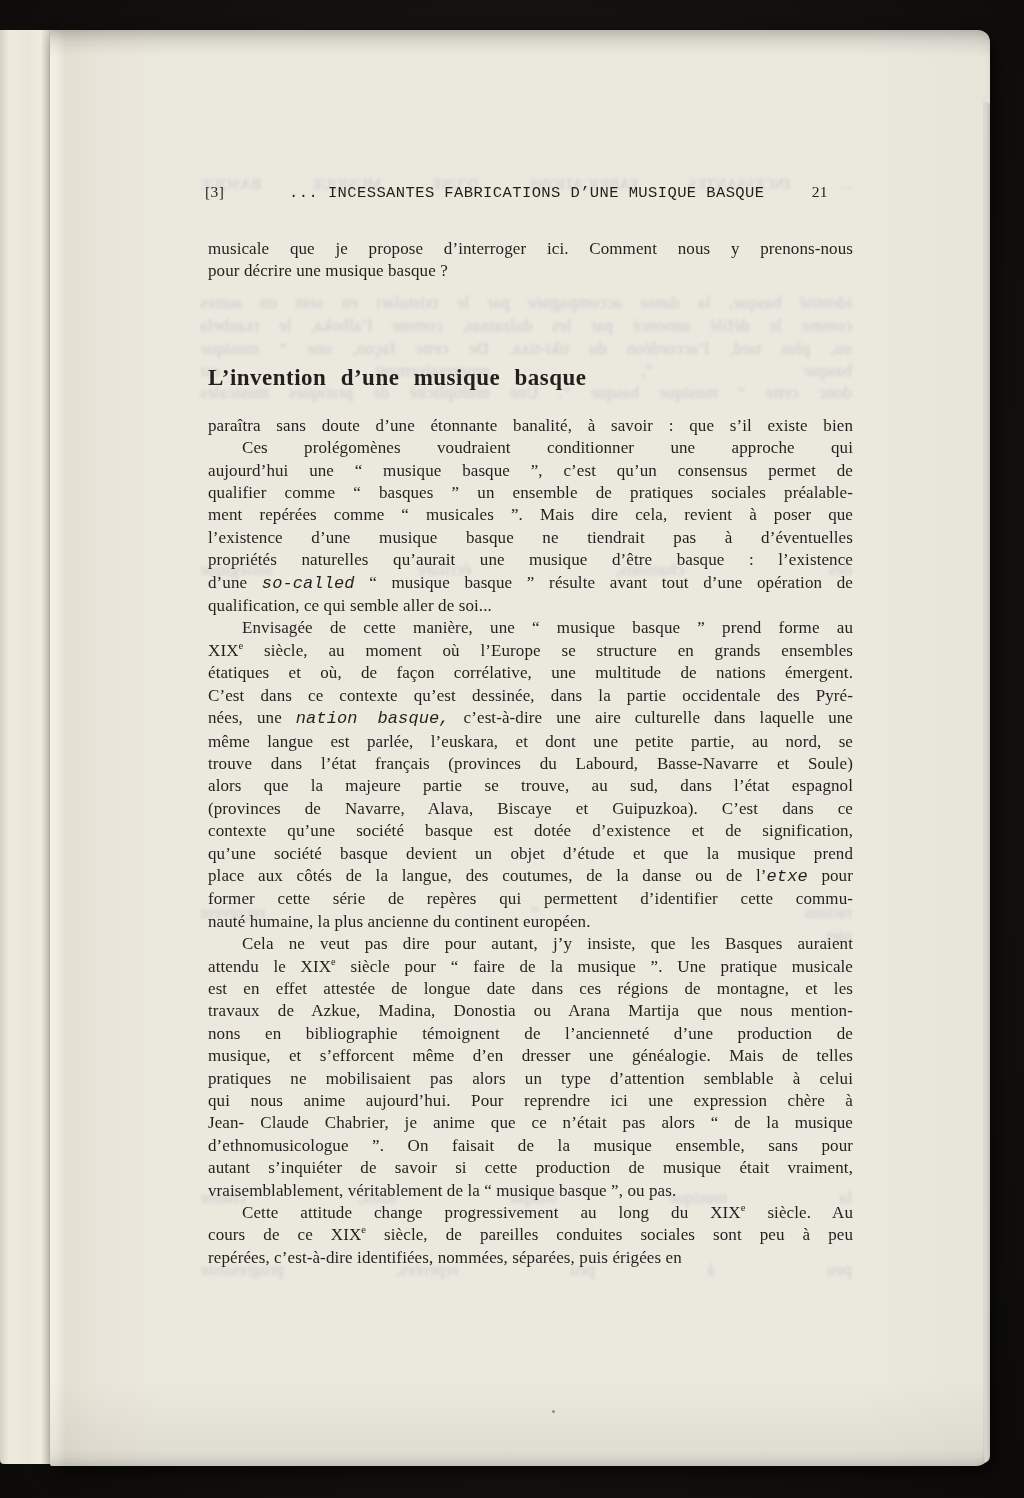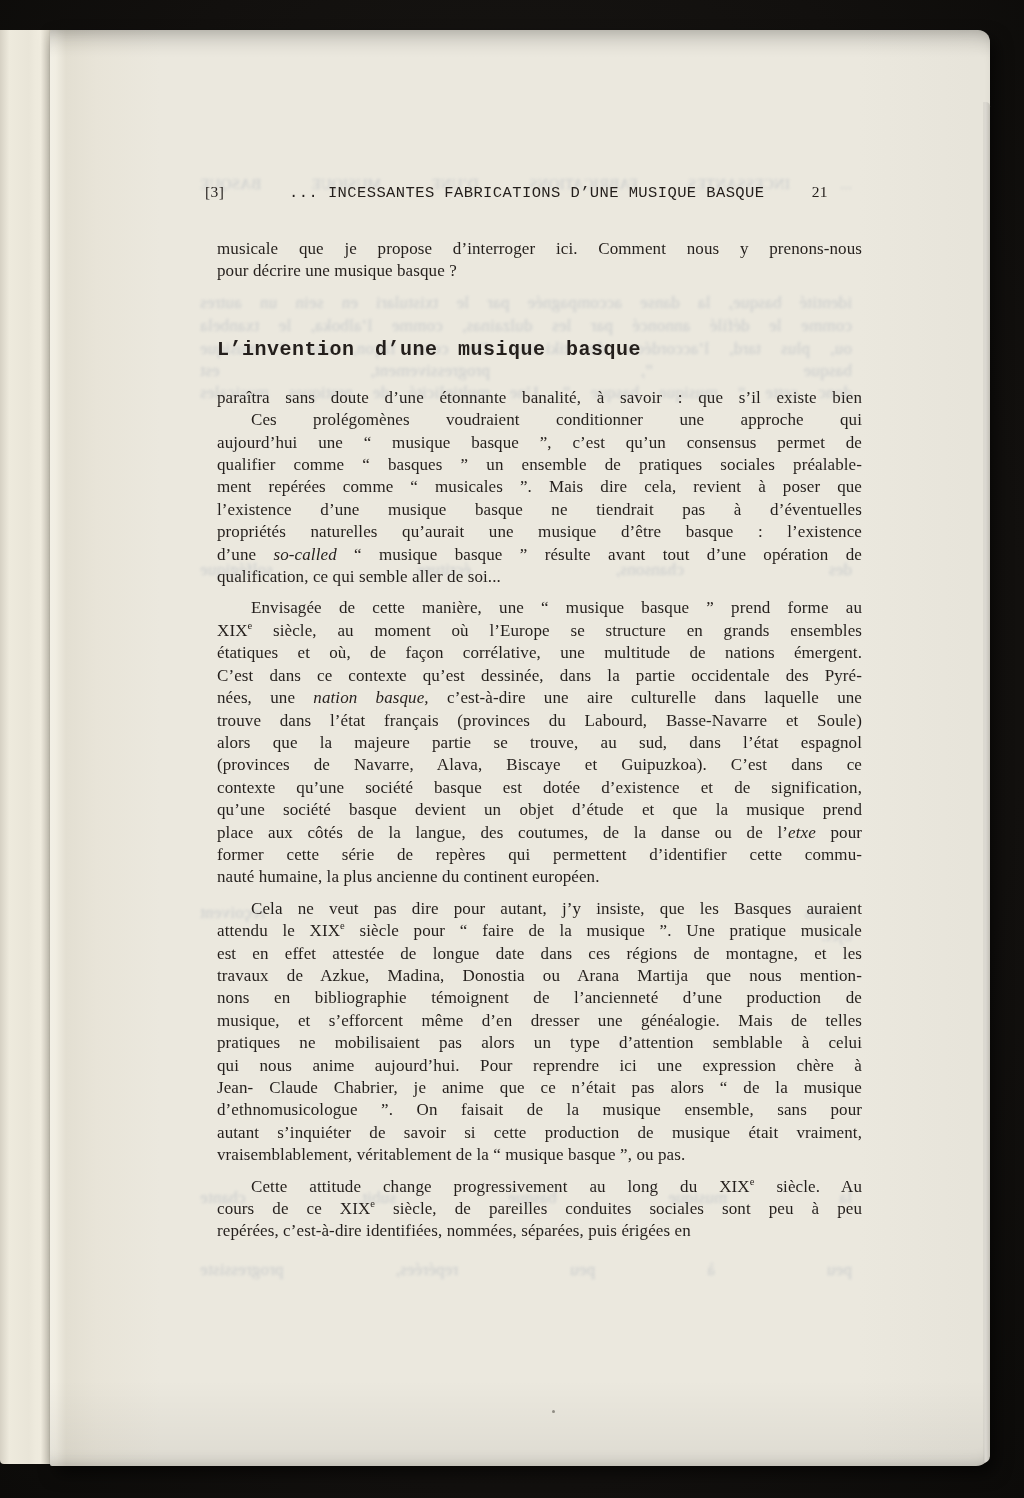--- a/index.html
+++ b/index.html
@@ -82,45 +82,44 @@
     display: flex;
     align-items: baseline;
     font-size: 15.5px;
     letter-spacing: 0.4px;
   }
   .rh-left  { width: 90px; text-align: left; }
   .rh-title { flex: 1; text-align: right; white-space: nowrap; font-family: Liberation Mono, monospace; }
   .rh-right { width: 90px; text-align: right; padding-right: 22px; box-sizing: border-box; }
   #text-column {
     position: absolute;
-    left: 167px; top: 208px;
+    left: 158px; top: 208px;
     width: 645px;
     font-size: 17px;
     line-height: 22.4px;
     letter-spacing: 0.1px;
   }
   .para { margin: 0; }
-  .para + .para { margin-top: 9px; }
+  .para + .para { }
   .line {
     text-align: justify;
     text-align-last: justify;
     white-space: normal;
   }
   .line.end { text-align-last: left; }
   .line.indent { text-indent: 34px; }
   .section-heading {
     font-weight: bold;
-    font-size: 20px;
+    font-size: 23px;
     line-height: 30px;
     letter-spacing: 0.5px;
     word-spacing: 8px;
-    margin: 52px 0 22px 0;
-    font-family: Liberation Mono, monospace;
-  }
-  .i   { font-style: italic; }
+    margin: 80px 0 22px 0;
+  }
+  .i   { font-style: italic; font-family: Liberation Mono, monospace; }
   .sup { font-size: 0.62em; vertical-align: super; line-height: 0; }
   .dust-speck {
     position: absolute;
     left: 502px; top: 1380px;
     width: 3px; height: 3px;
     background: #8f8c83;
     border-radius: 50%;
   }
 </style>
 </head>
@@ -167,20 +166,21 @@
             <div class="line"><span>propriétés naturelles qu’aurait une musique d’être basque : l’existence</span></div>
             <div class="line"><span>d’une </span><span class="i">so-called</span><span> “ musique basque ” résulte avant tout d’une opération de</span></div>
             <div class="line end"><span>qualification, ce qui semble aller de soi...</span></div>
           </div>
           <div class="para">
             <div class="line indent"><span>Envisagée de cette manière, une “ musique basque ” prend forme au</span></div>
             <div class="line"><span>XIX</span><span class="sup">e</span><span> siècle, au moment où l’Europe se structure en grands ensembles</span></div>
             <div class="line"><span>étatiques et où, de façon corrélative, une multitude de nations émergent.</span></div>
             <div class="line"><span>C’est dans ce contexte qu’est dessinée, dans la partie occidentale des Pyré-</span></div>
             <div class="line"><span>nées, une </span><span class="i">nation basque,</span><span> c’est-à-dire une aire culturelle dans laquelle une</span></div>
+            <div class="line"><span>même langue est parlée, l’euskara, et dont une petite partie, au nord, se</span></div>
             <div class="line"><span>trouve dans l’état français (provinces du Labourd, Basse-Navarre et Soule)</span></div>
             <div class="line"><span>alors que la majeure partie se trouve, au sud, dans l’état espagnol</span></div>
             <div class="line"><span>(provinces de Navarre, Alava, Biscaye et Guipuzkoa). C’est dans ce</span></div>
             <div class="line"><span>contexte qu’une société basque est dotée d’existence et de signification,</span></div>
             <div class="line"><span>qu’une société basque devient un objet d’étude et que la musique prend</span></div>
             <div class="line"><span>place aux côtés de la langue, des coutumes, de la danse ou de l’</span><span class="i">etxe</span><span> pour</span></div>
             <div class="line"><span>former cette série de repères qui permettent d’identifier cette commu-</span></div>
             <div class="line end"><span>nauté humaine, la plus ancienne du continent européen.</span></div>
           </div>
           <div class="para">

